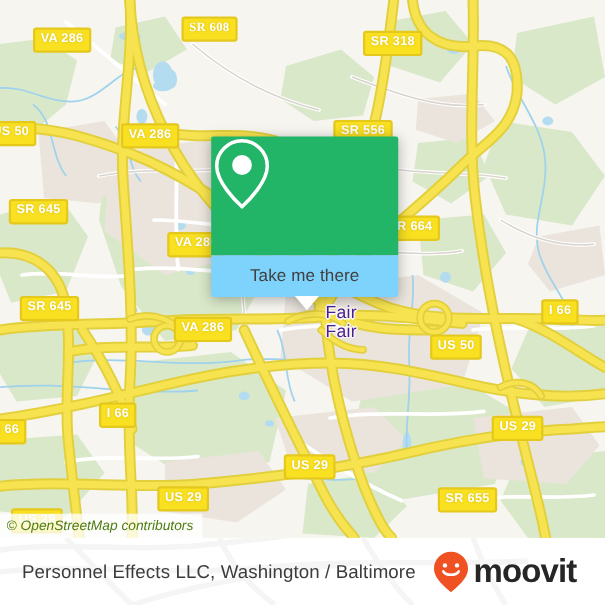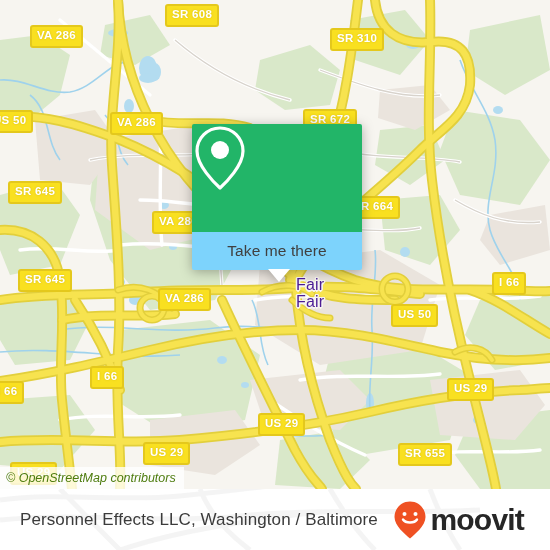--- a/index.html
+++ b/index.html
@@ -263,25 +263,25 @@
       </g>
     </svg>
 
     <div class="place" style="left:296px;top:276px;">
       <div>Fair</div>
       <div>Fair</div>
     </div>
 
     <div id="shields">
         <div class="shield" style="left: 30px; top: 25px;">VA 286</div>
-        <div class="shield" style="left: 165px; top: 4px;">SR 608</div>
-        <div class="shield" style="left: 330px; top: 28px;">SR 310</div>
+        <div class="shield" style="left: 165px; top: 15px; font-family: Liberation Serif, serif;">SR 608</div>
+        <div class="shield" style="left: 330px; top: 28px;">SR 318</div>
         <div class="shield" style="left: -14px; top: 110px;">US 50</div>
         <div class="shield" style="left: 110px; top: 112px;">VA 286</div>
-        <div class="shield" style="left: 303px; top: 109px;">SR 672</div>
+        <div class="shield" style="left: 303px; top: 109px;">SR 556</div>
         <div class="shield" style="left: 8px; top: 181px;">SR 645</div>
         <div class="shield" style="left: 152px; top: 211px;">VA 286</div>
         <div class="shield" style="left: 346px; top: 196px;">SR 664</div>
         <div class="shield" style="left: 18px; top: 269px;">SR 645</div>
         <div class="shield" style="left: 158px; top: 288px;">VA 286</div>
         <div class="shield" style="left: 391px; top: 304px;">US 50</div>
         <div class="shield" style="left: 492px; top: 272px;">I 66</div>
         <div class="shield" style="left: -10px; top: 381px;">I 66</div>
         <div class="shield" style="left: 90px; top: 366px;">I 66</div>
         <div class="shield" style="left: 447px; top: 378px;">US 29</div>

